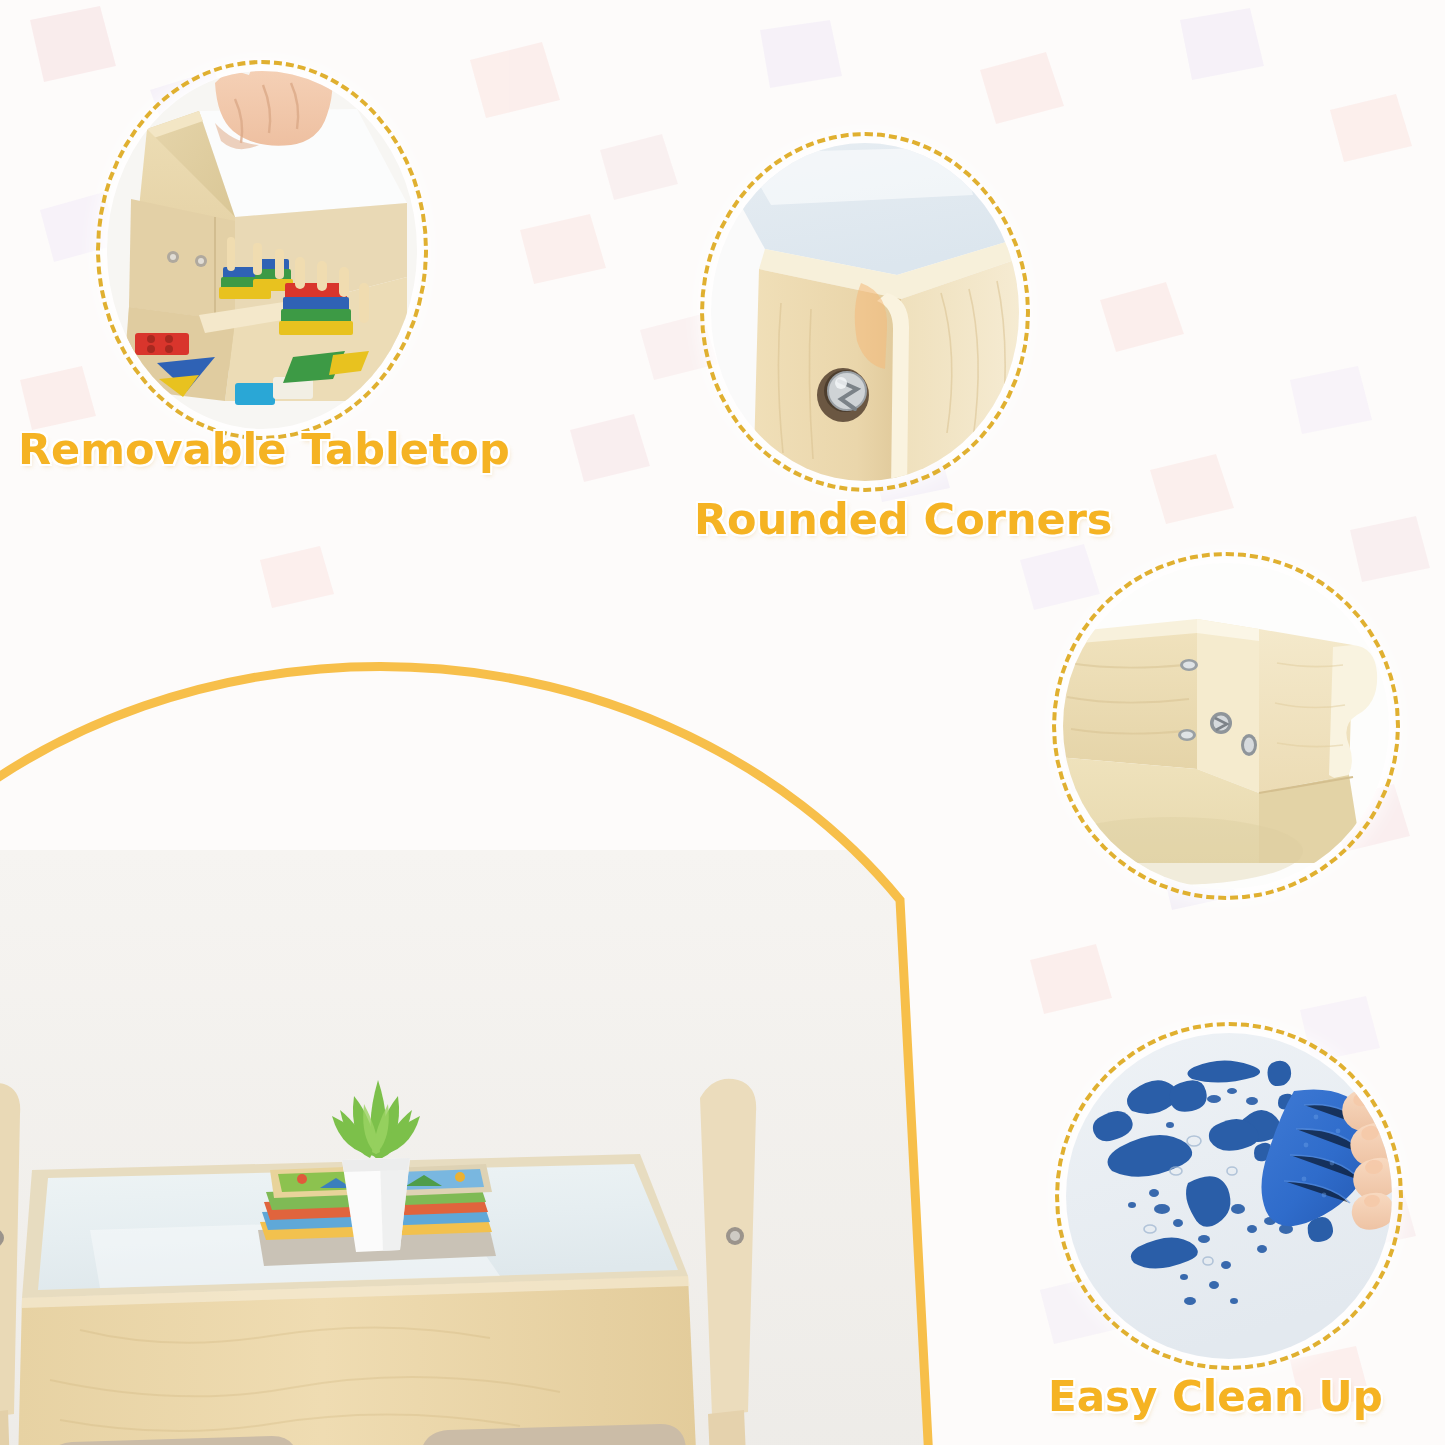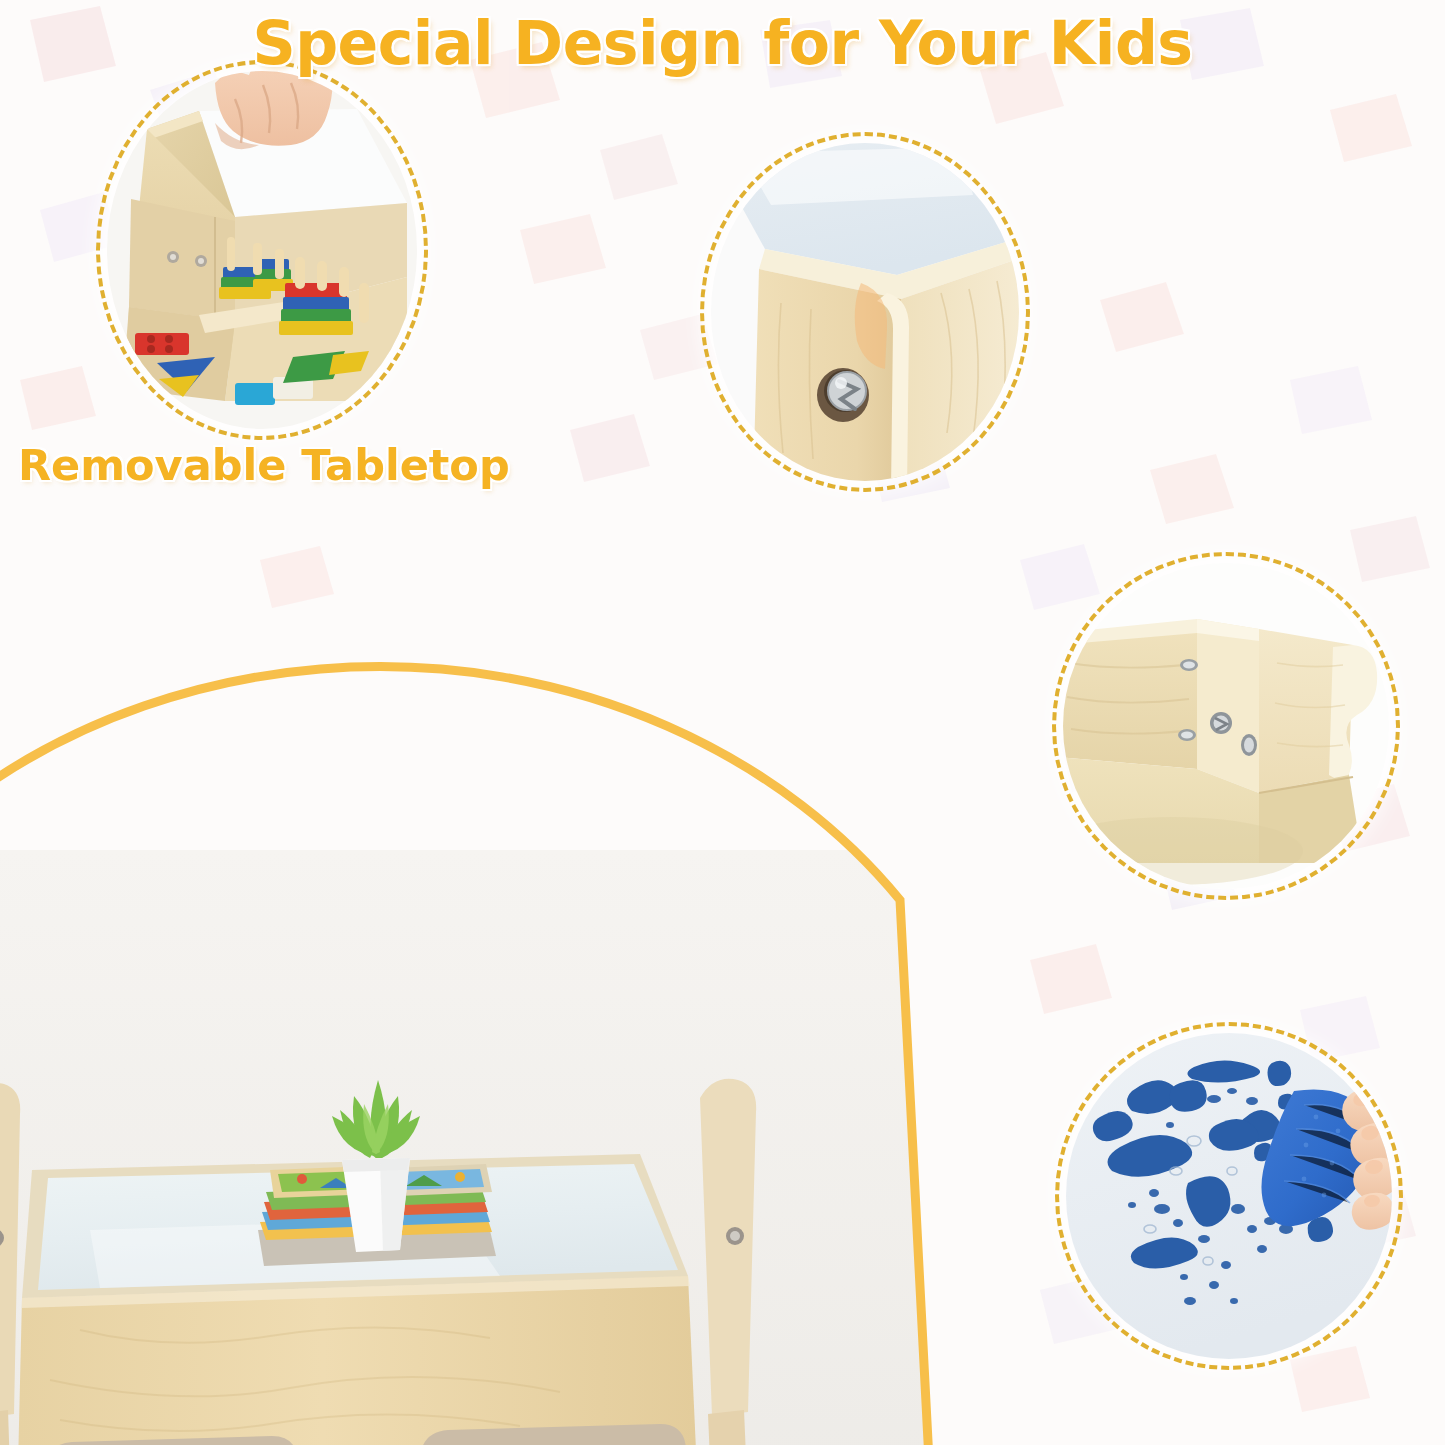--- a/index.html
+++ b/index.html
@@ -35,21 +35,20 @@
   .flabel{
     position:absolute;z-index:45;
     font-family:"DejaVu Sans", sans-serif;
     font-weight:bold;
     color:#f5b323;
     white-space:nowrap;
     text-shadow:
       2px 0 0 #fff,-2px 0 0 #fff,0 2px 0 #fff,0 -2px 0 #fff,
       2px 2px 0 #fff,-2px 2px 0 #fff,2px -2px 0 #fff,-2px -2px 0 #fff,
       2px 3px 4px rgba(225,170,70,.25);
-    margin-top: 16px;
   }
   #lbl-removable{left:18px;top:424px;font-size:43px;}
   #lbl-rounded  {left:694px;top:494px;font-size:43px;}
   #lbl-anti     {left:1007px;top:915px;font-size:42px;}
   #lbl-clean    {left:1048px;top:1372px;font-size:42px;}
 
   
   .inset{position:absolute;z-index:30;}
   .inset .ring{
     position:absolute;inset:0;
@@ -116,21 +115,20 @@
         <path d="M1080 1140 l64 -16 l16 52 l-66 16 z" fill="#fadfdc"></path>
         <path d="M1340 1200 l62 -14 l14 50 l-64 14 z" fill="#f6e2e5"></path>
         <path d="M1040 1290 l66 -16 l16 54 l-68 16 z" fill="#efe8f7"></path>
         <path d="M1290 1360 l66 -14 l14 52 l-68 14 z" fill="#fae0dd"></path>
         <path d="M20 1380 l64 -14 l14 52 l-66 14 z" fill="#f6e2e4"></path>
         <path d="M260 560 l60 -14 l14 48 l-62 14 z" fill="#fae1de"></path>
       </g>
     </svg>
   </div>
 
-  <div class="title">Special Design for Your Kids</div>
 
   <div class="main-photo">
     <svg viewBox="0 0 1040 1010" preserveAspectRatio="none">
       <defs>
         <clipPath id="arcClip">
           <path d="M -140 1010 L -140 520 A 640 560 0 0 1 960 430 L 990 1010 Z"></path>
         </clipPath>
         <linearGradient id="wallG" x1="0" y1="0" x2="0" y2="1">
           <stop offset="0%" stop-color="#f6f4f1"></stop>
           <stop offset="100%" stop-color="#eceae6"></stop>
@@ -424,20 +422,21 @@
         <ellipse cx="132" cy="252" rx="26" ry="27" fill="#6b5742"></ellipse>
         <ellipse cx="134" cy="248" rx="21" ry="21" fill="#4d3e2e"></ellipse>
         <circle cx="136" cy="248" r="19" fill="#cfd3d6"></circle>
         <circle cx="136" cy="248" r="19" fill="none" stroke="#9aa0a5" stroke-width="2"></circle>
         <path d="M128 238 l18 8 l-16 10 l14 10" stroke="#7b8288" stroke-width="4" fill="none" stroke-linecap="round"></path>
         <circle cx="130" cy="240" r="6" fill="#f3f6f8" opacity="0.85"></circle>
       </svg>
     </div>
     <div class="ring"></div>
   </div>
+  <div class="flabel" id="lbl-rounded">Rounded Corners</div>
 
   <div class="inset" id="inset-baffle">
     <div class="photo">
       <svg viewBox="0 0 326 326" preserveAspectRatio="xMidYMid slice">
         <defs>
           <linearGradient id="r3back" x1="0" y1="0" x2="0" y2="1">
             <stop offset="0%" stop-color="#f0e2bd"></stop>
             <stop offset="100%" stop-color="#e5d4a8"></stop>
           </linearGradient>
           <linearGradient id="r3floor" x1="0" y1="0" x2="0" y2="1">
@@ -584,14 +583,15 @@
         <g fill="#f6c9a9" opacity="0.9">
           <ellipse cx="296" cy="66" rx="9" ry="7" transform="rotate(-20 296 66)"></ellipse>
           <ellipse cx="304" cy="100" rx="9" ry="7" transform="rotate(-15 304 100)"></ellipse>
           <ellipse cx="308" cy="134" rx="9" ry="7" transform="rotate(-10 308 134)"></ellipse>
           <ellipse cx="306" cy="168" rx="8" ry="6" transform="rotate(-8 306 168)"></ellipse>
         </g>
       </svg>
     </div>
     <div class="ring"></div>
   </div>
+  <div class="flabel" id="lbl-clean">Easy Clean Up</div>
 
 </div>
 
 </body></html>

